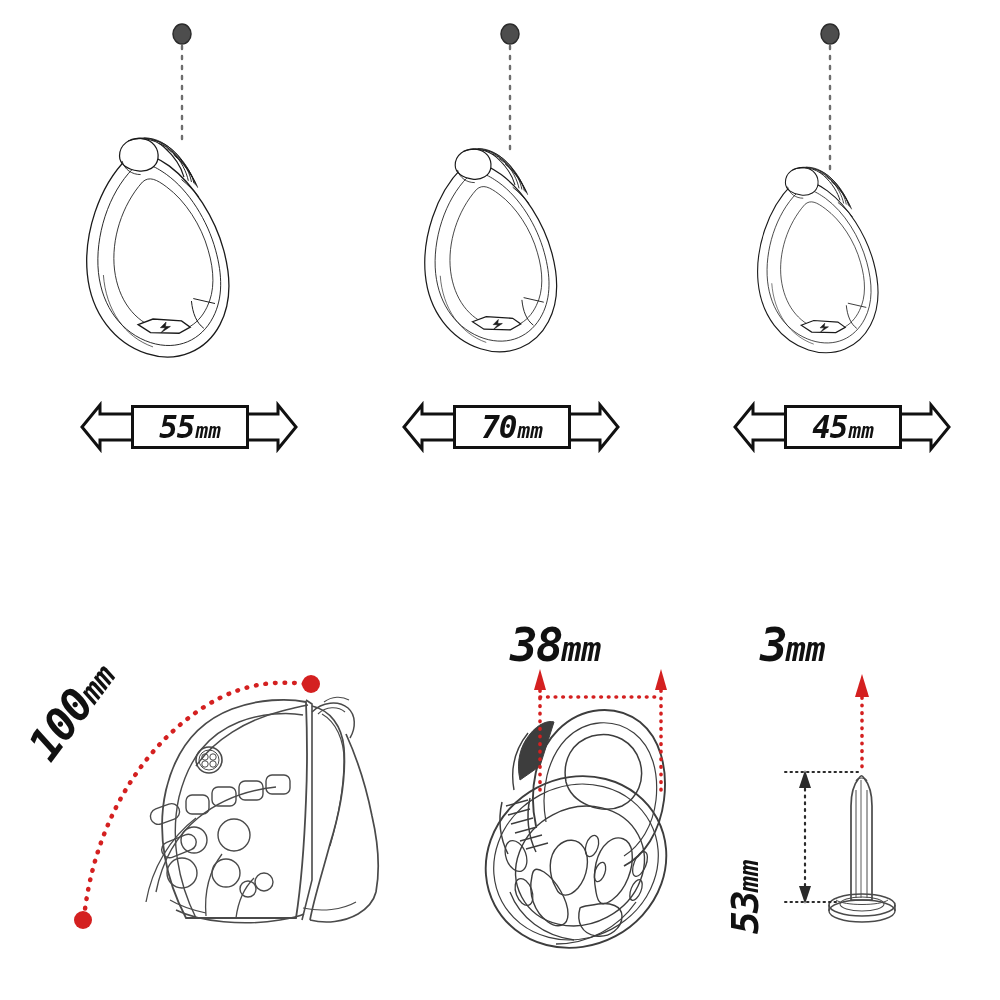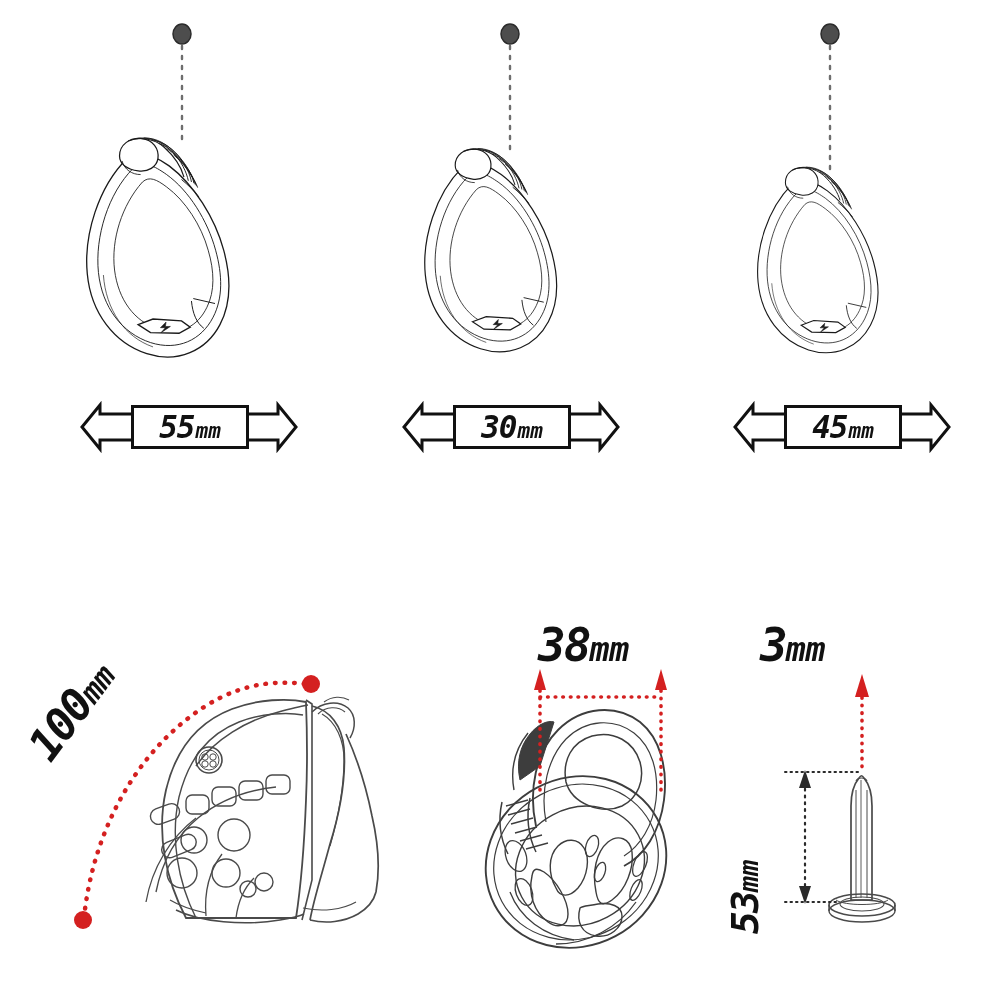--- a/index.html
+++ b/index.html
@@ -317,34 +317,34 @@
     <div class="plate-box">
       <span class="lcd">
         <span class="num">55</span><span class="unit">mm</span>
       </span>
     </div>
   </div>
 
   <div class="dim-plate" style="left:453px;top:405px;">
     <div class="plate-box">
       <span class="lcd">
-        <span class="num">30</span><span class="unit">mm</span>
+        <span class="num">70</span><span class="unit">mm</span>
       </span>
     </div>
   </div>
 
   <div class="dim-plate" style="left:784px;top:405px;align-items:flex-end;">
     <div class="plate-box">
       <span class="lcd">
         <span class="num">45</span><span class="unit">mm</span>
       </span>
     </div>
   </div>
 
-  <div class="big-lcd" style="left:538px;top:622px;">
+  <div class="big-lcd" style="left:510px;top:622px;">
     <span class="num">38</span><span class="unit">mm</span>
   </div>
 
   <div class="big-lcd" style="left:760px;top:622px;">
     <span class="num">3</span><span class="unit">mm</span>
   </div>
 
   <div class="rot100" style="left:56px;top:724px;transform:rotate(-53deg);">
     <span class="num">100</span><span class="unit">mm</span>
   </div>

